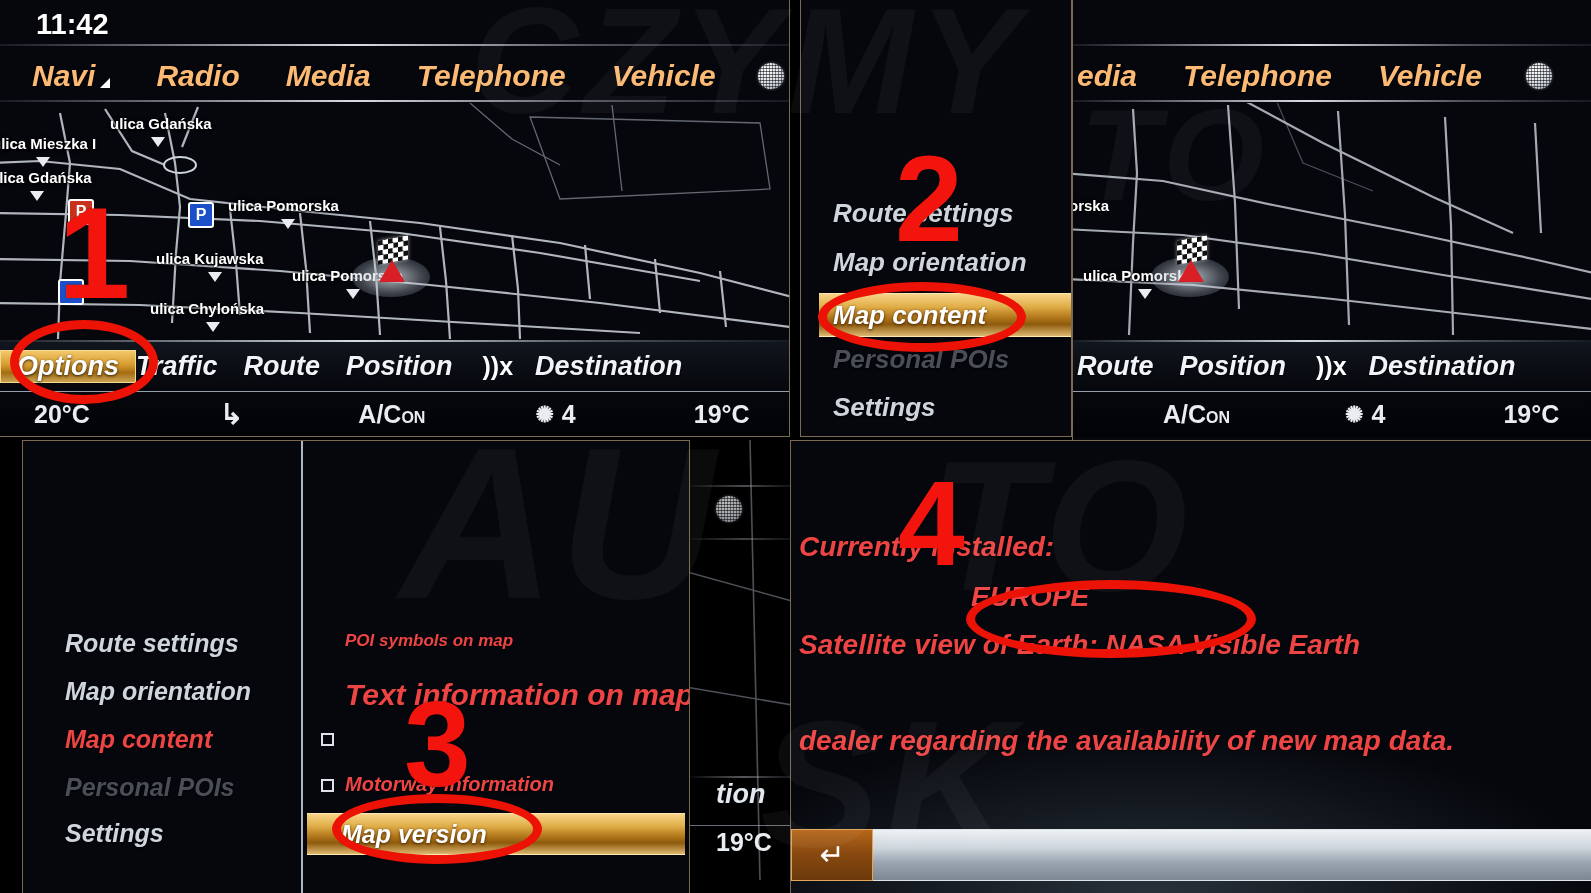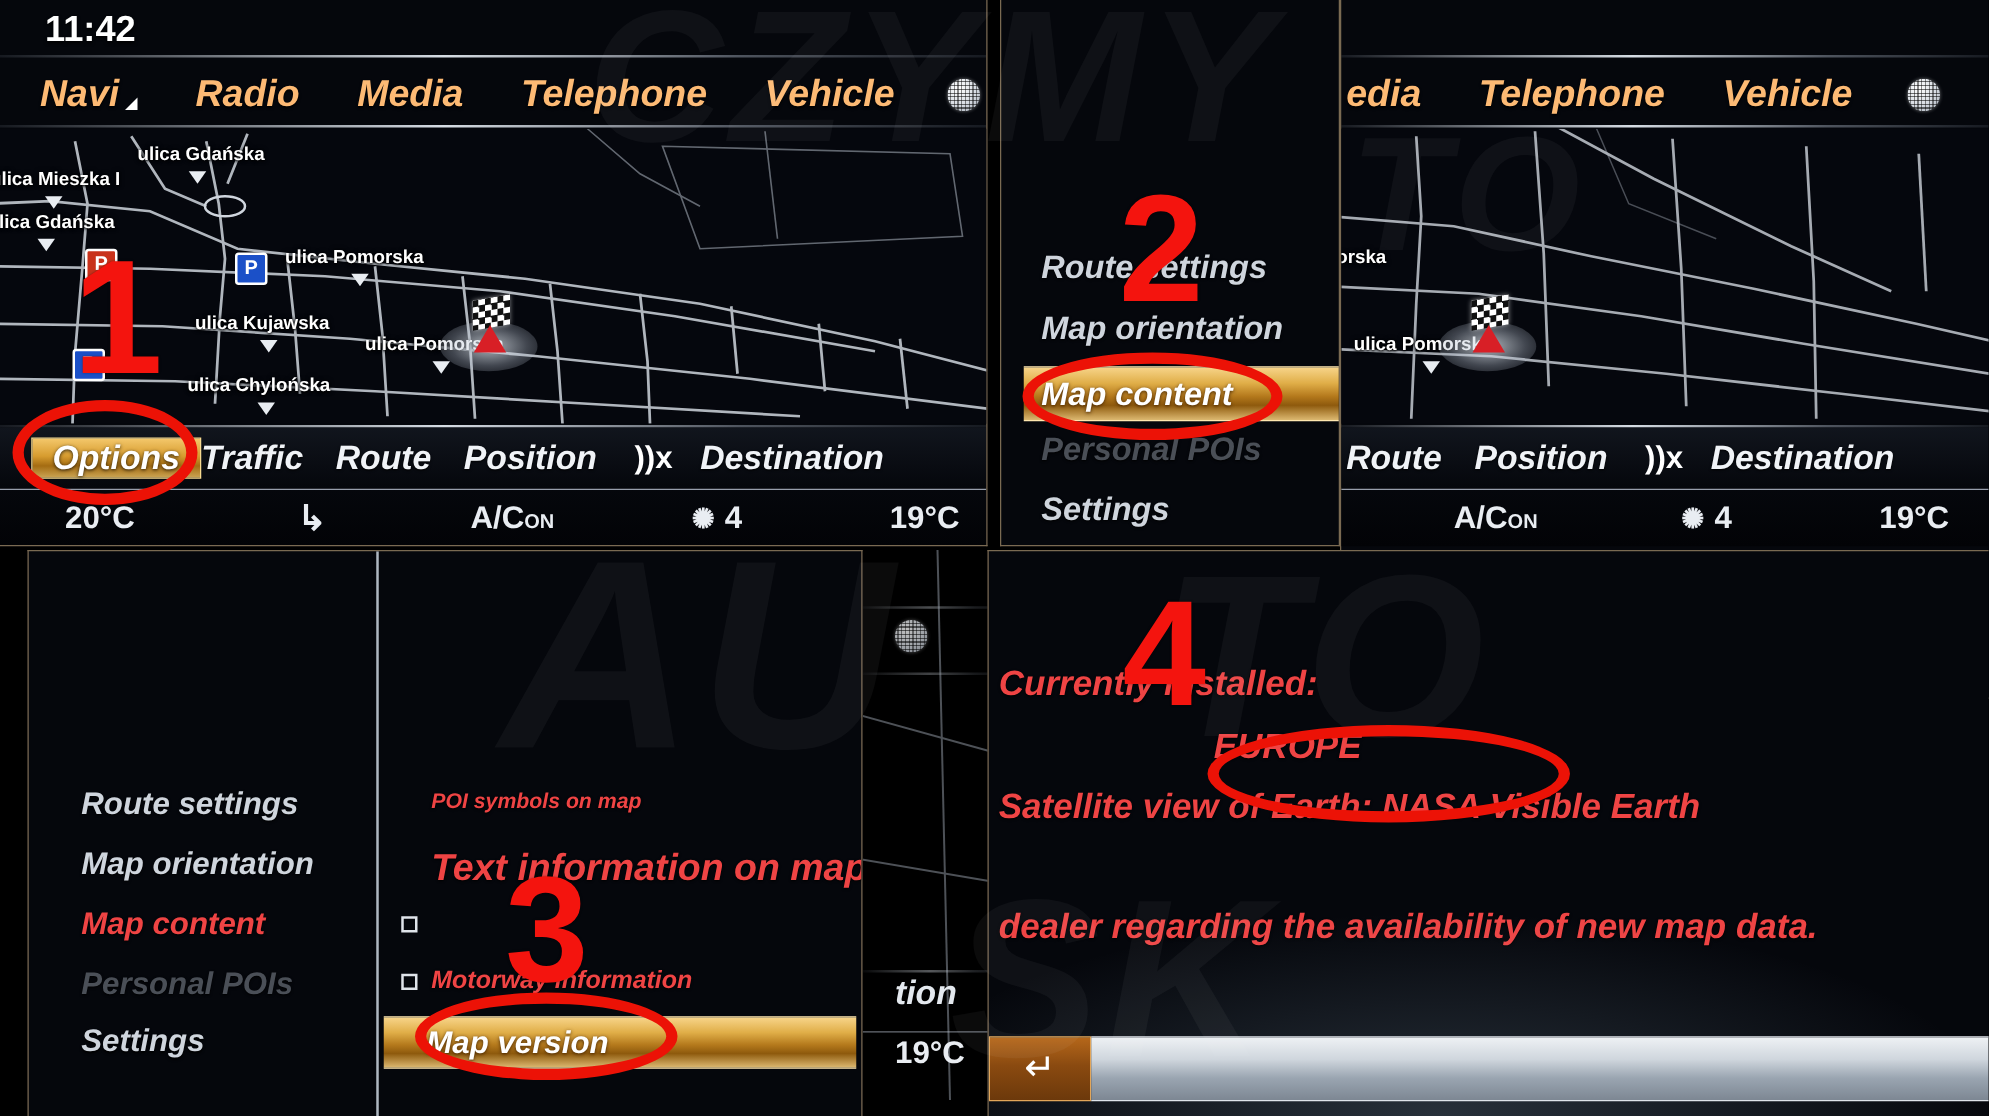--- a/index.html
+++ b/index.html
@@ -243,32 +243,32 @@
     <div class="poi blue" style="left:58px;top:176px;">P</div>
 
     <div class="carpos" style="left:352px;top:154px;"></div>
     <div class="flag" style="left:378px;top:135px;"></div>
     <div class="cartri" style="left:379px;top:157px;"></div>
   </div>
 
   <div class="hairline" style="top:340px;"></div>
 
   <div class="navbar" style="top:342px;height:48px;font-size:27px;">
-    <span class="ni sel" style="padding:0 16px;margin-left:25px;">Options</span>
+    <span class="ni sel" style="padding:0 16px;margin-left:0;">Options</span>
     <span class="ni" style="">Traffic</span>
     <span class="ni" style="margin-left:26px;">Route</span>
     <span class="ni" style="margin-left:26px;">Position</span>
     <span style="margin-left:30px;font-size:25px;font-style:normal;">))x</span>
     <span class="ni" style="margin-left:22px;">Destination</span>
   </div>
 
   <div class="sep" style="top:391px;"></div>
 
   <div class="climate" style="top:392px;height:45px;font-size:25px;">
-    <span style="margin-left:52px;">20°C</span>
+    <span style="margin-left:34px;">20°C</span>
     <span style="margin-left:130px;font-size:28px;">↳</span>
     <span style="margin-left:115px;">
       <span>A/C</span><span style="font-size:16px;">ON</span>
     </span>
     <span style="margin-left:110px;font-size:22px;">✺</span>
     <span style="margin-left:8px;">4</span>
     <span style="margin-left:118px;">19°C</span>
   </div>
 </div>
 

